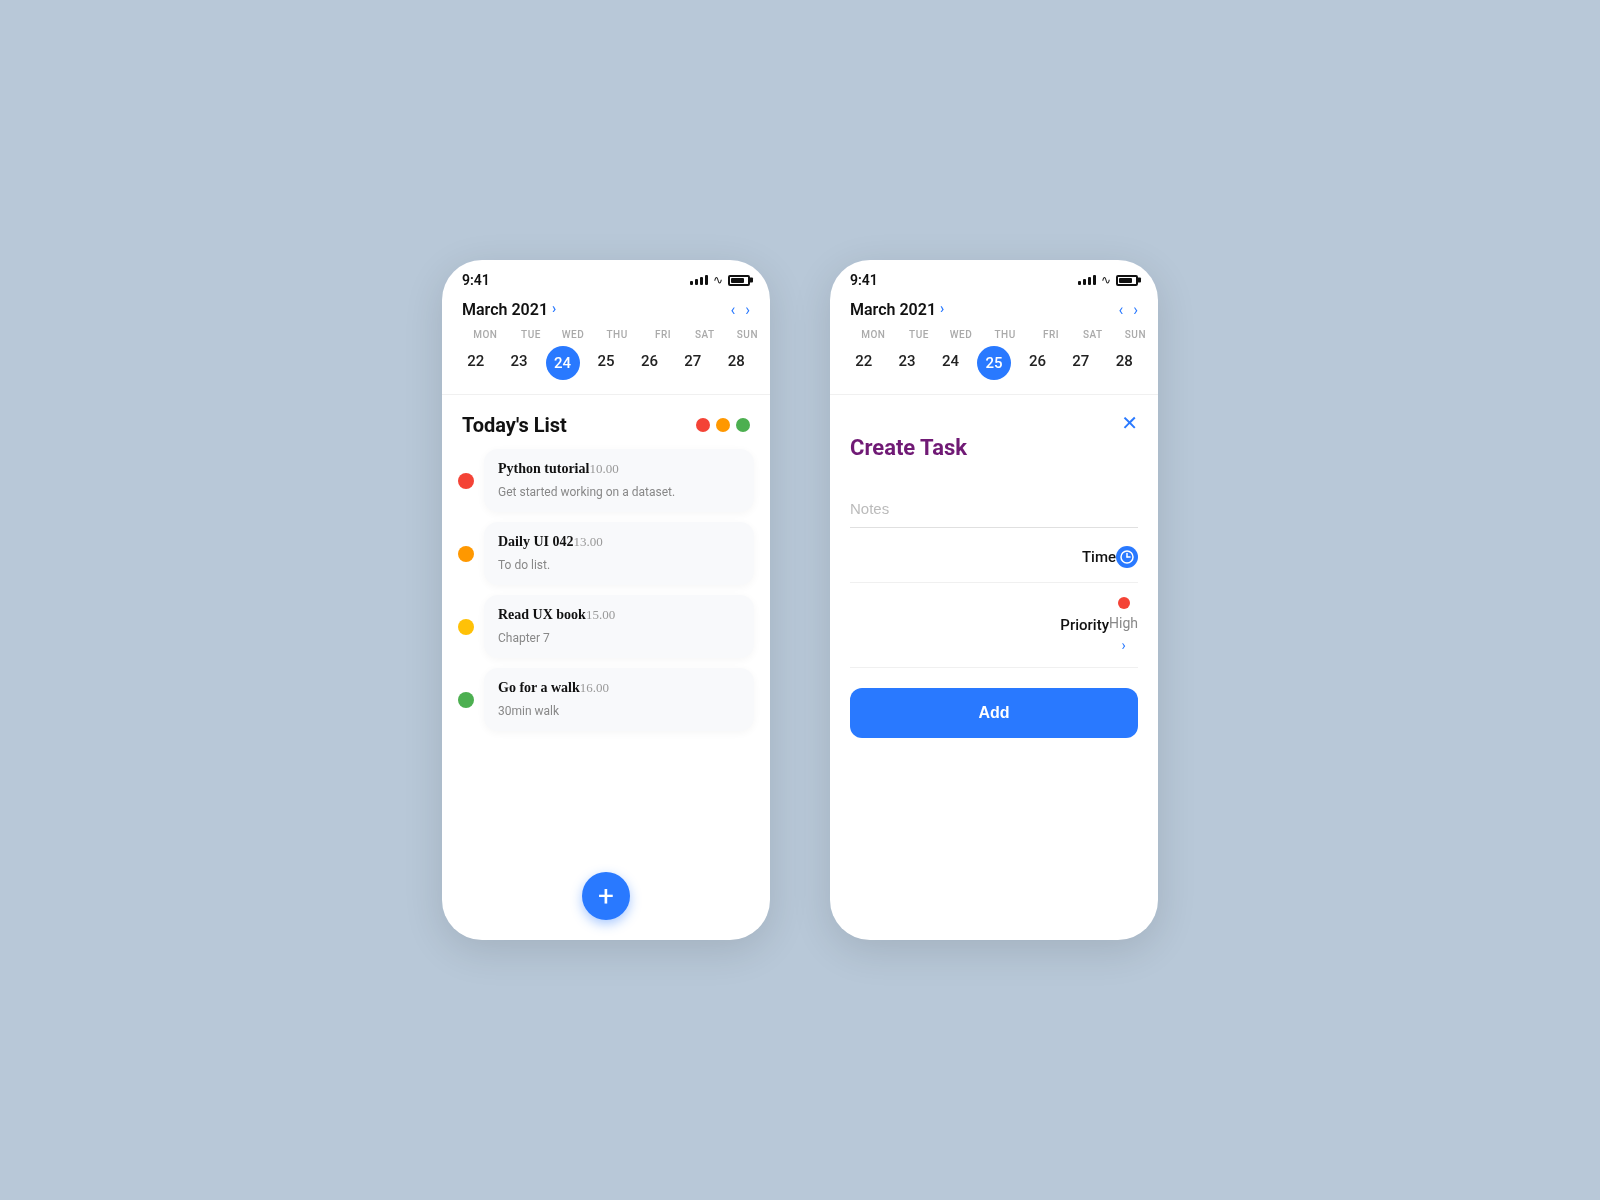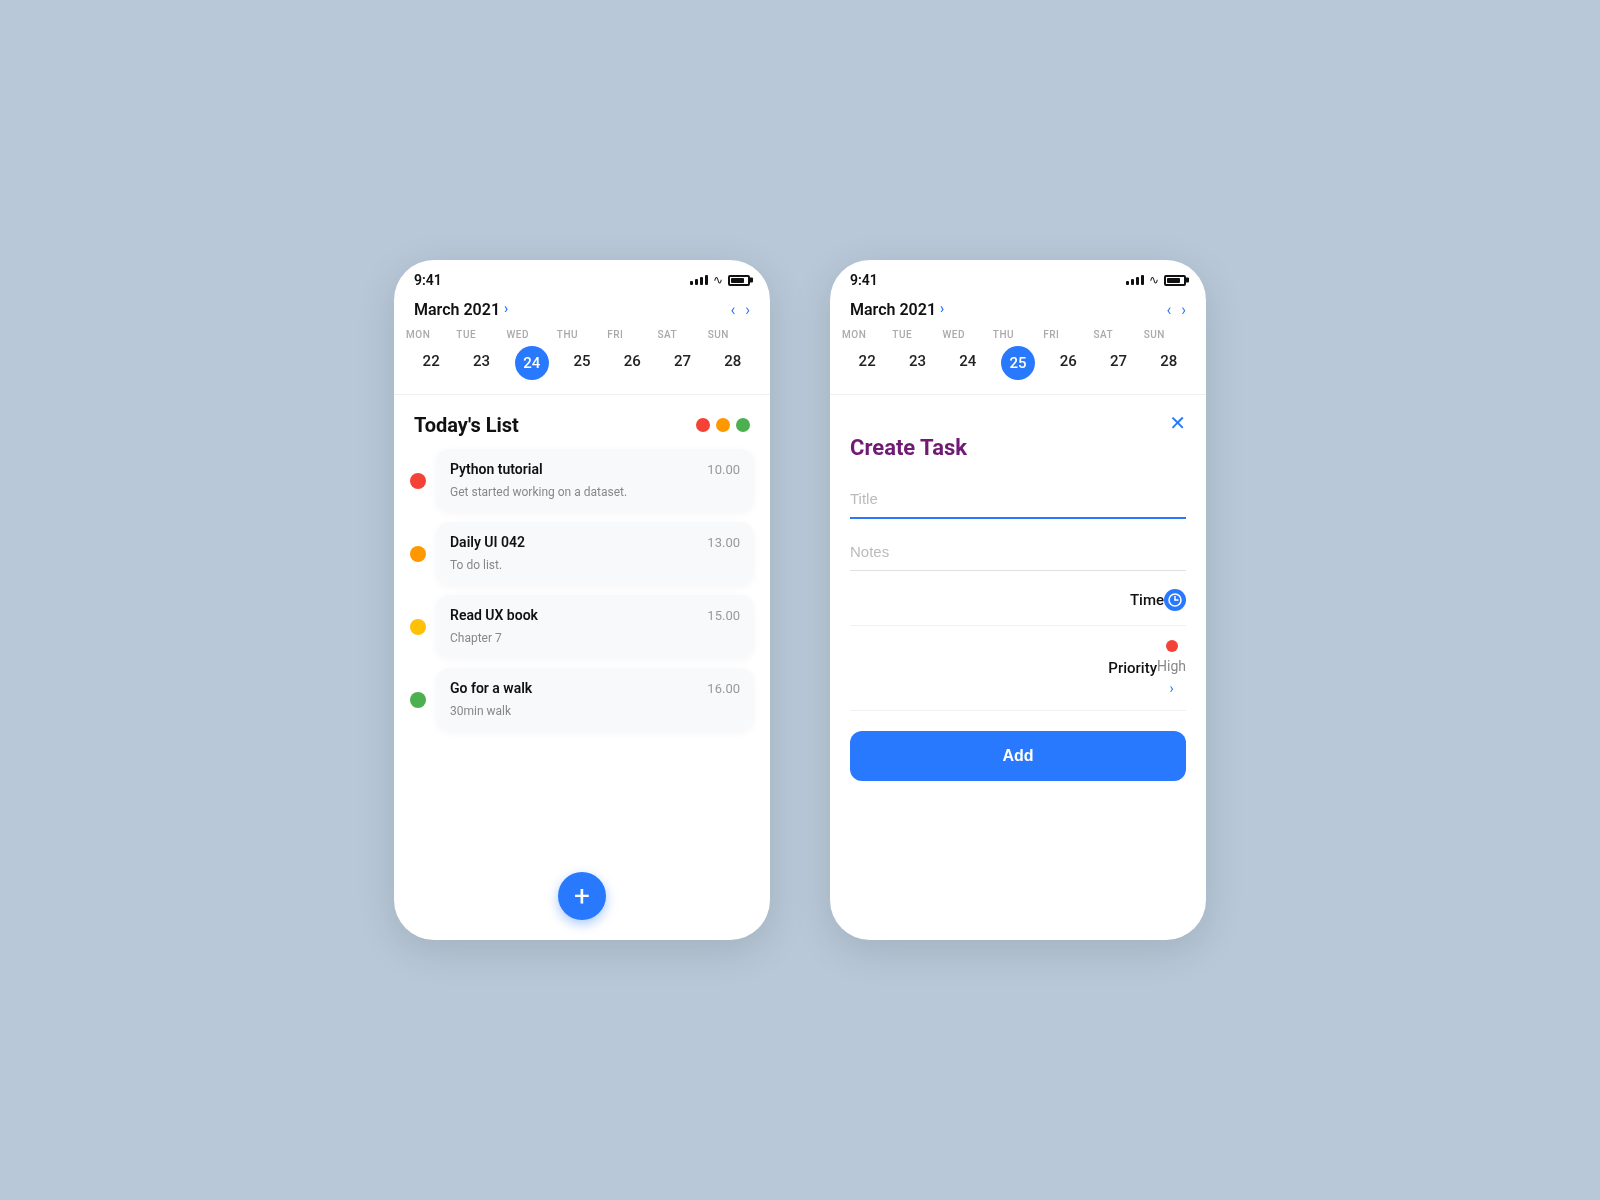--- a/index.html
+++ b/index.html
@@ -9,21 +9,21 @@
       height: 1200px;
       display: flex;
       align-items: center;
       justify-content: center;
       font-family: -apple-system, BlinkMacSystemFont, 'Segoe UI', Roboto, sans-serif;
       gap: 60px;
     }
     .phone {
       background: #fff;
       border-radius: 40px;
-      width: 376px;
+      width: 328px;
       min-height: 680px;
       box-shadow: 0 10px 40px rgba(0,0,0,0.12);
       overflow: hidden;
       display: flex;
       flex-direction: column;
       padding-bottom: 20px;
     }
     
     .status-bar {
       display: flex;
@@ -111,21 +111,21 @@
       cursor: pointer;
     }
     
     .day-headers {
       display: grid;
       grid-template-columns: repeat(7, 1fr);
       padding: 0 12px;
       margin-bottom: 6px;
     }
     .day-header {
-      text-align: left;
+      text-align: right;
       font-size: 10px;
       color: #aaa;
       font-weight: 500;
       letter-spacing: 0.5px;
     }
     
     .cal-row {
       display: grid;
       grid-template-columns: repeat(7, 1fr);
       padding: 0 12px;
@@ -203,23 +203,24 @@
     }
     .task-card {
       background: #f8f9fb;
       border-radius: 14px;
       padding: 12px 14px;
       flex: 1;
       box-shadow: 0 2px 8px rgba(0,0,0,0.04);
     }
     .task-card-top {
       display: flex;
-      justify-content: space-between;
+      justify-content: flex-start;
       align-items: center;
       margin-bottom: 4px;
+      font-family: Liberation Serif, serif;
     }
     .task-name {
       font-size: 14px;
       font-weight: 600;
       color: #111;
     }
     .task-time {
       font-size: 13px;
       color: #999;
     }
@@ -513,23 +514,20 @@
   <div class="divider"></div>
 
   <div class="create-task-close">
     <span class="close-btn">✕</span>
   </div>
 
   <div class="create-task-title">Create Task</div>
 
   <div class="create-task-content">
     
-    <div class="form-field">
-      <input type="text" class="field-input title-input" placeholder="Title" style="">
-    </div>
 
     
     <div class="form-field notes-section">
       <input type="text" class="field-input" placeholder="Notes" style="">
     </div>
 
     
     <div class="field-section">
       <span class="field-label">Time</span>
       <div class="field-value">

